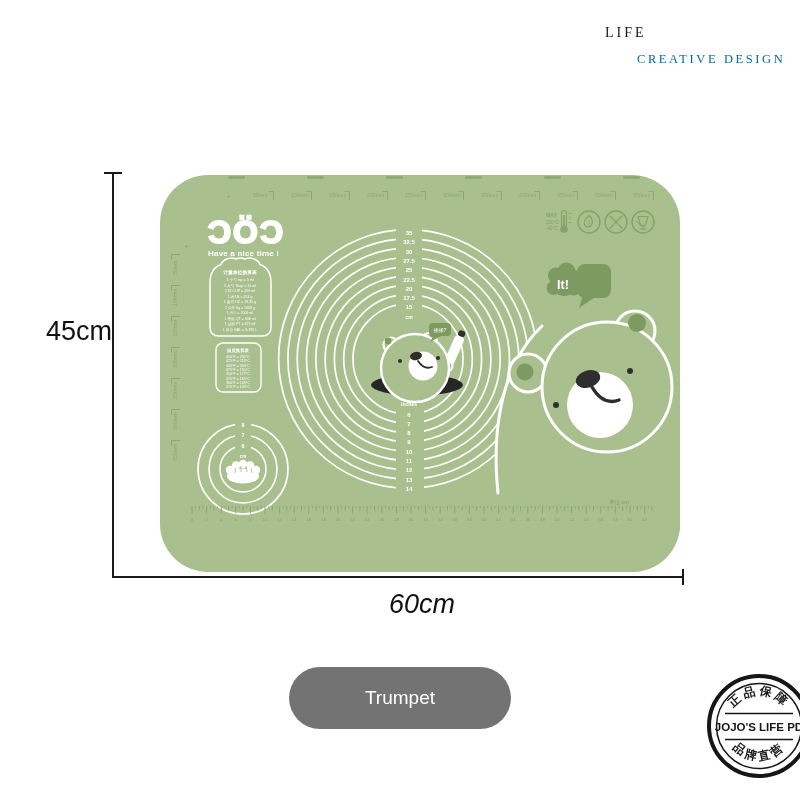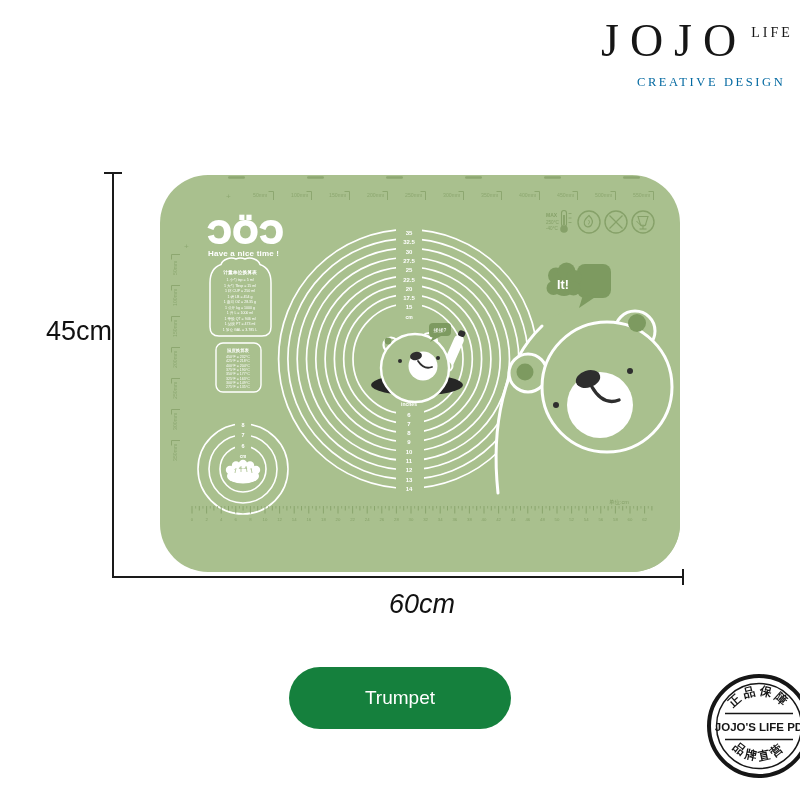--- a/index.html
+++ b/index.html
@@ -14,32 +14,31 @@
   .brand-tagline{font-size:12.5px;letter-spacing:2.6px;margin:11px 0 0 36px;color:#0369a1;}
   
   .dimline{position:absolute;background:#1a1a1a;}
   .dim-label{position:absolute;font-size:27px;color:#111;}
   
   .mat{position:absolute;left:160px;top:175px;width:520px;height:397px;
        border-radius:48px;background:#a9c08e;overflow:hidden;}
   .mat svg{position:absolute;left:0;top:0;}
   
   .pill{position:absolute;left:289px;top:667px;width:222px;height:62px;border-radius:31px;
-        background:#15803d;color:#fff;display:flex;align-items:center;justify-content:center;gap:16px;}
+        background:#737373;color:#fff;display:flex;align-items:center;justify-content:center;gap:16px;}
   .pill-size{font-size:19px;}
   .pill-variant{font-size:26px;}
   
   .stamp{position:absolute;left:703px;top:670px;}
 </style>
 </head>
 <body>
 
 <div class="brand">
   <div class="brand-row">
-    <span class="brand-name">JOJO</span>
     <span class="brand-suffix">LIFE</span>
   </div>
   <div class="brand-tagline">CREATIVE DESIGN</div>
 </div>
 
 <div class="dimline" style="left:104px;top:172px;width:18px;height:2px;"></div>
 <div class="dimline" style="left:112px;top:173px;width:2px;height:405px;"></div>
 <div class="dimline" style="left:112px;top:576px;width:572px;height:2px;"></div>
 <div class="dimline" style="left:682px;top:569px;width:2px;height:16px;"></div>
 <div class="dim-label" style="left:46px;top:316px;text-align:right;">45cm</div>

